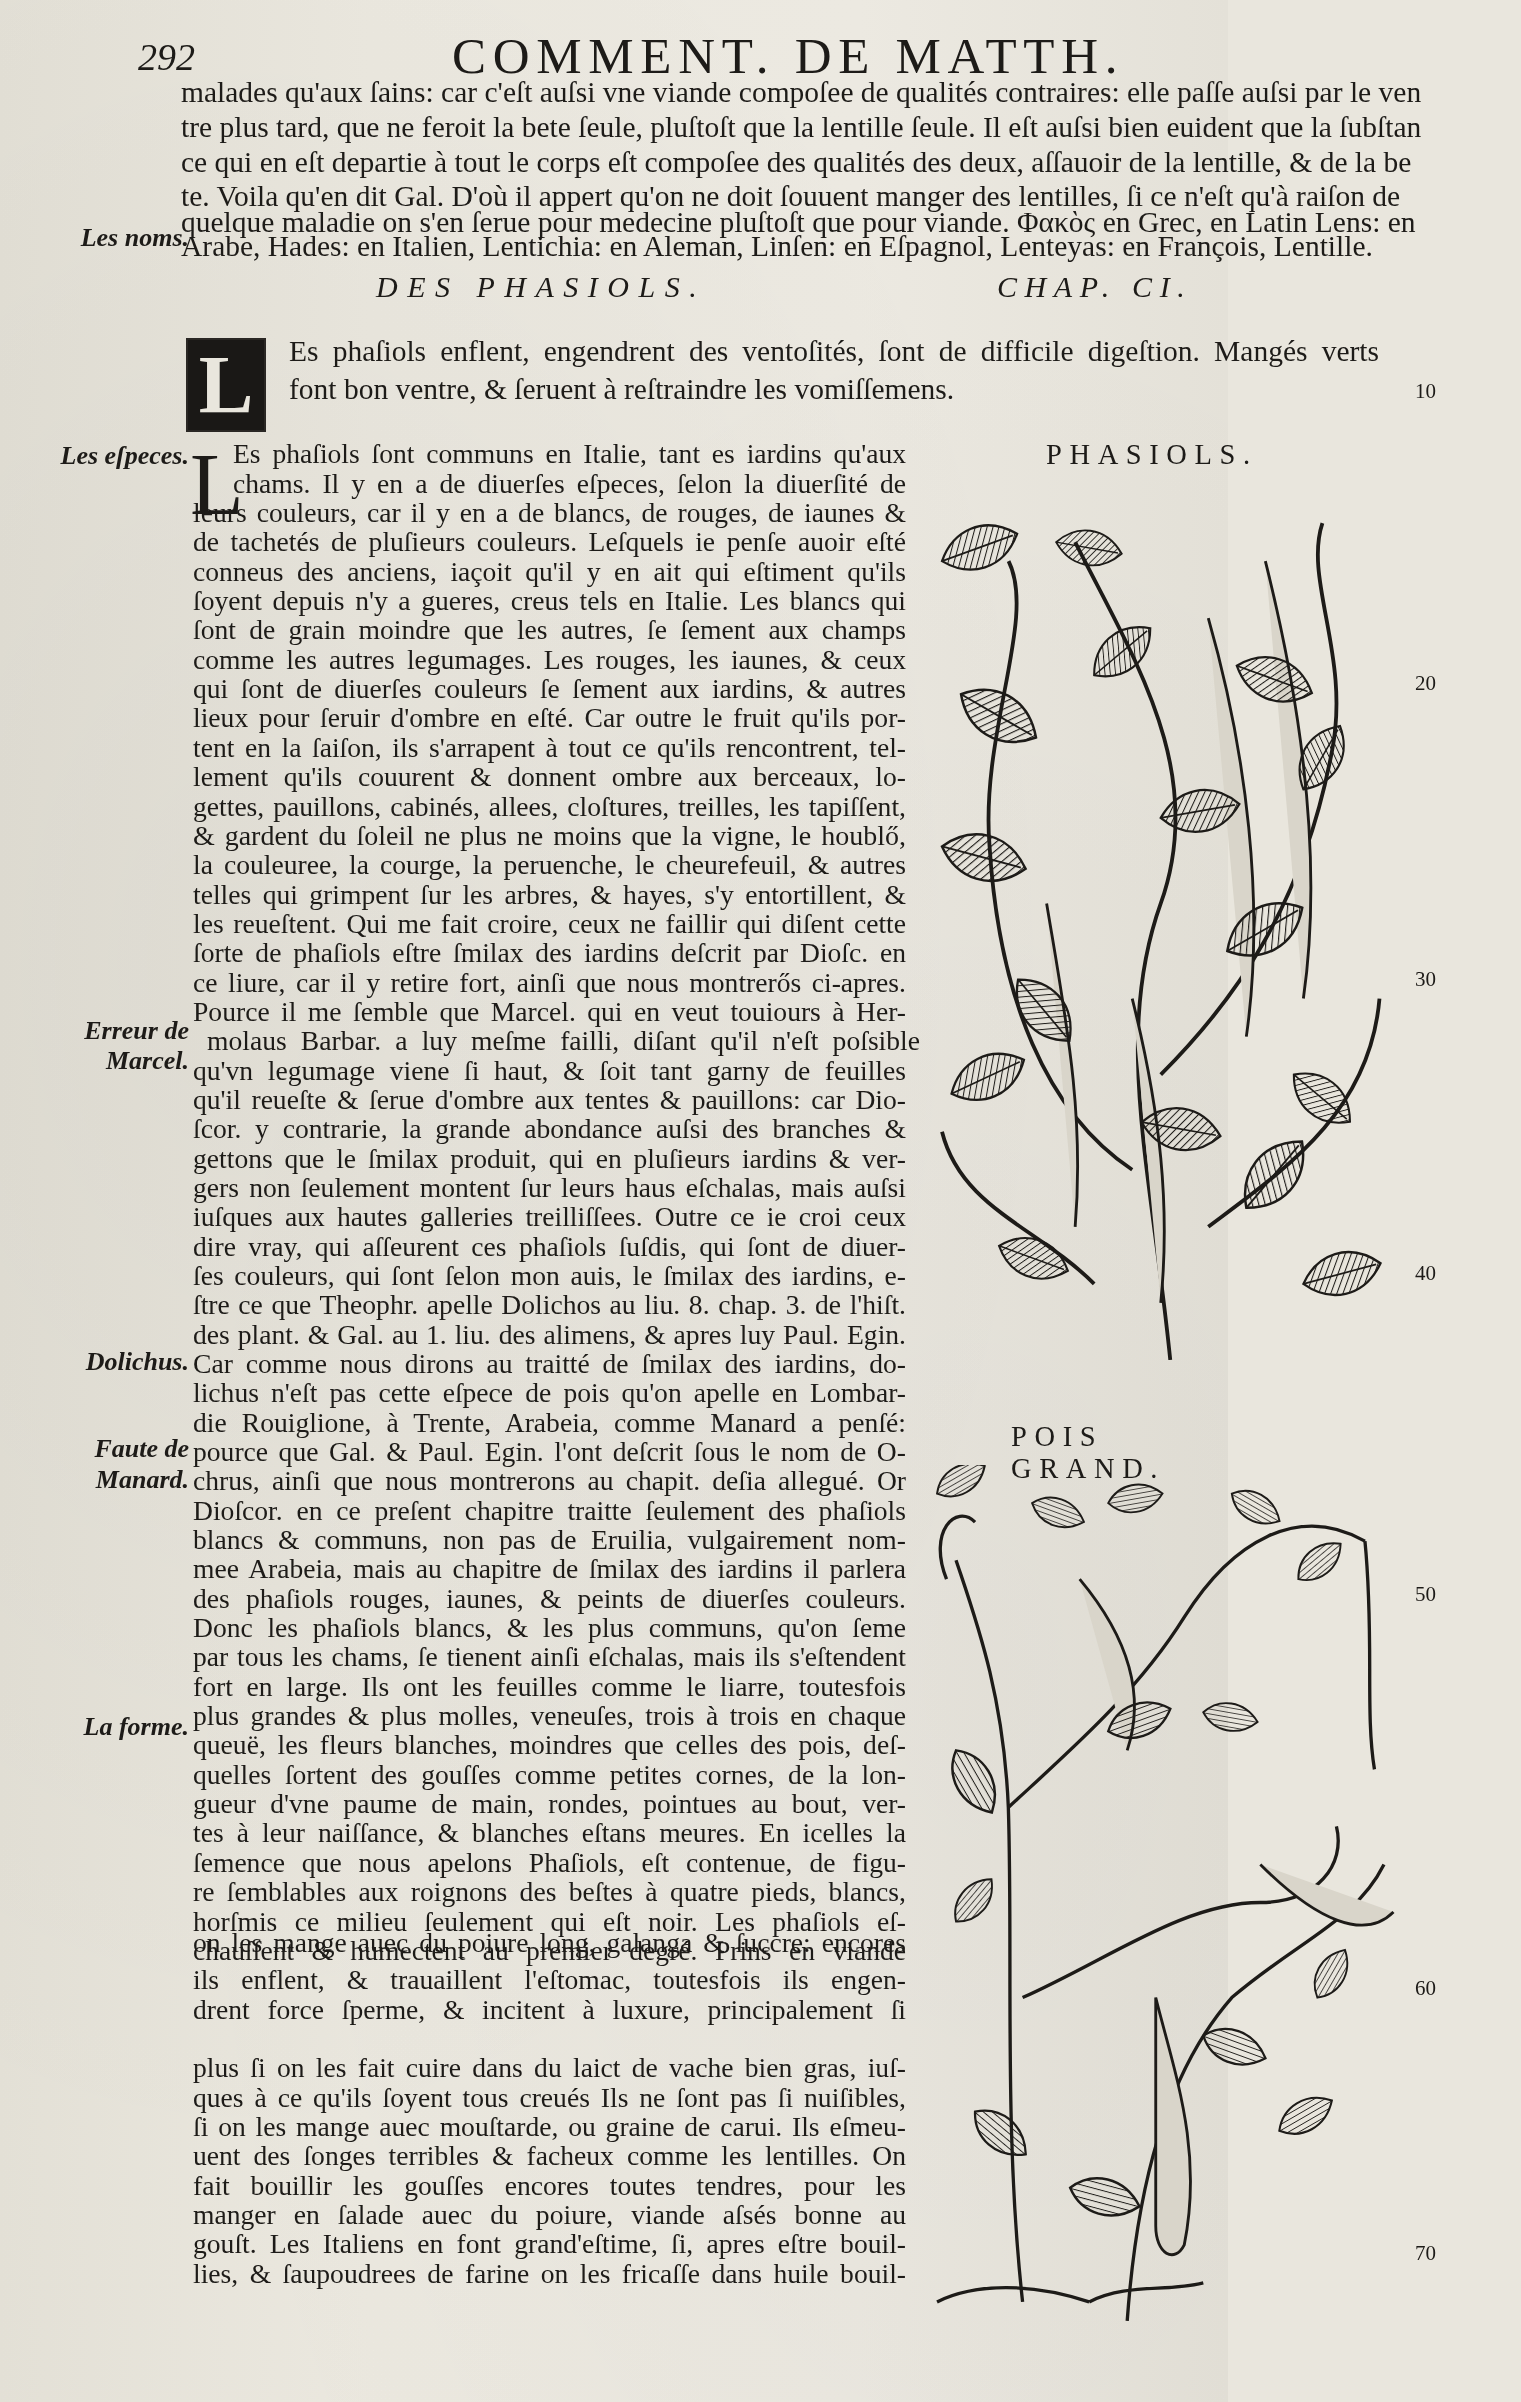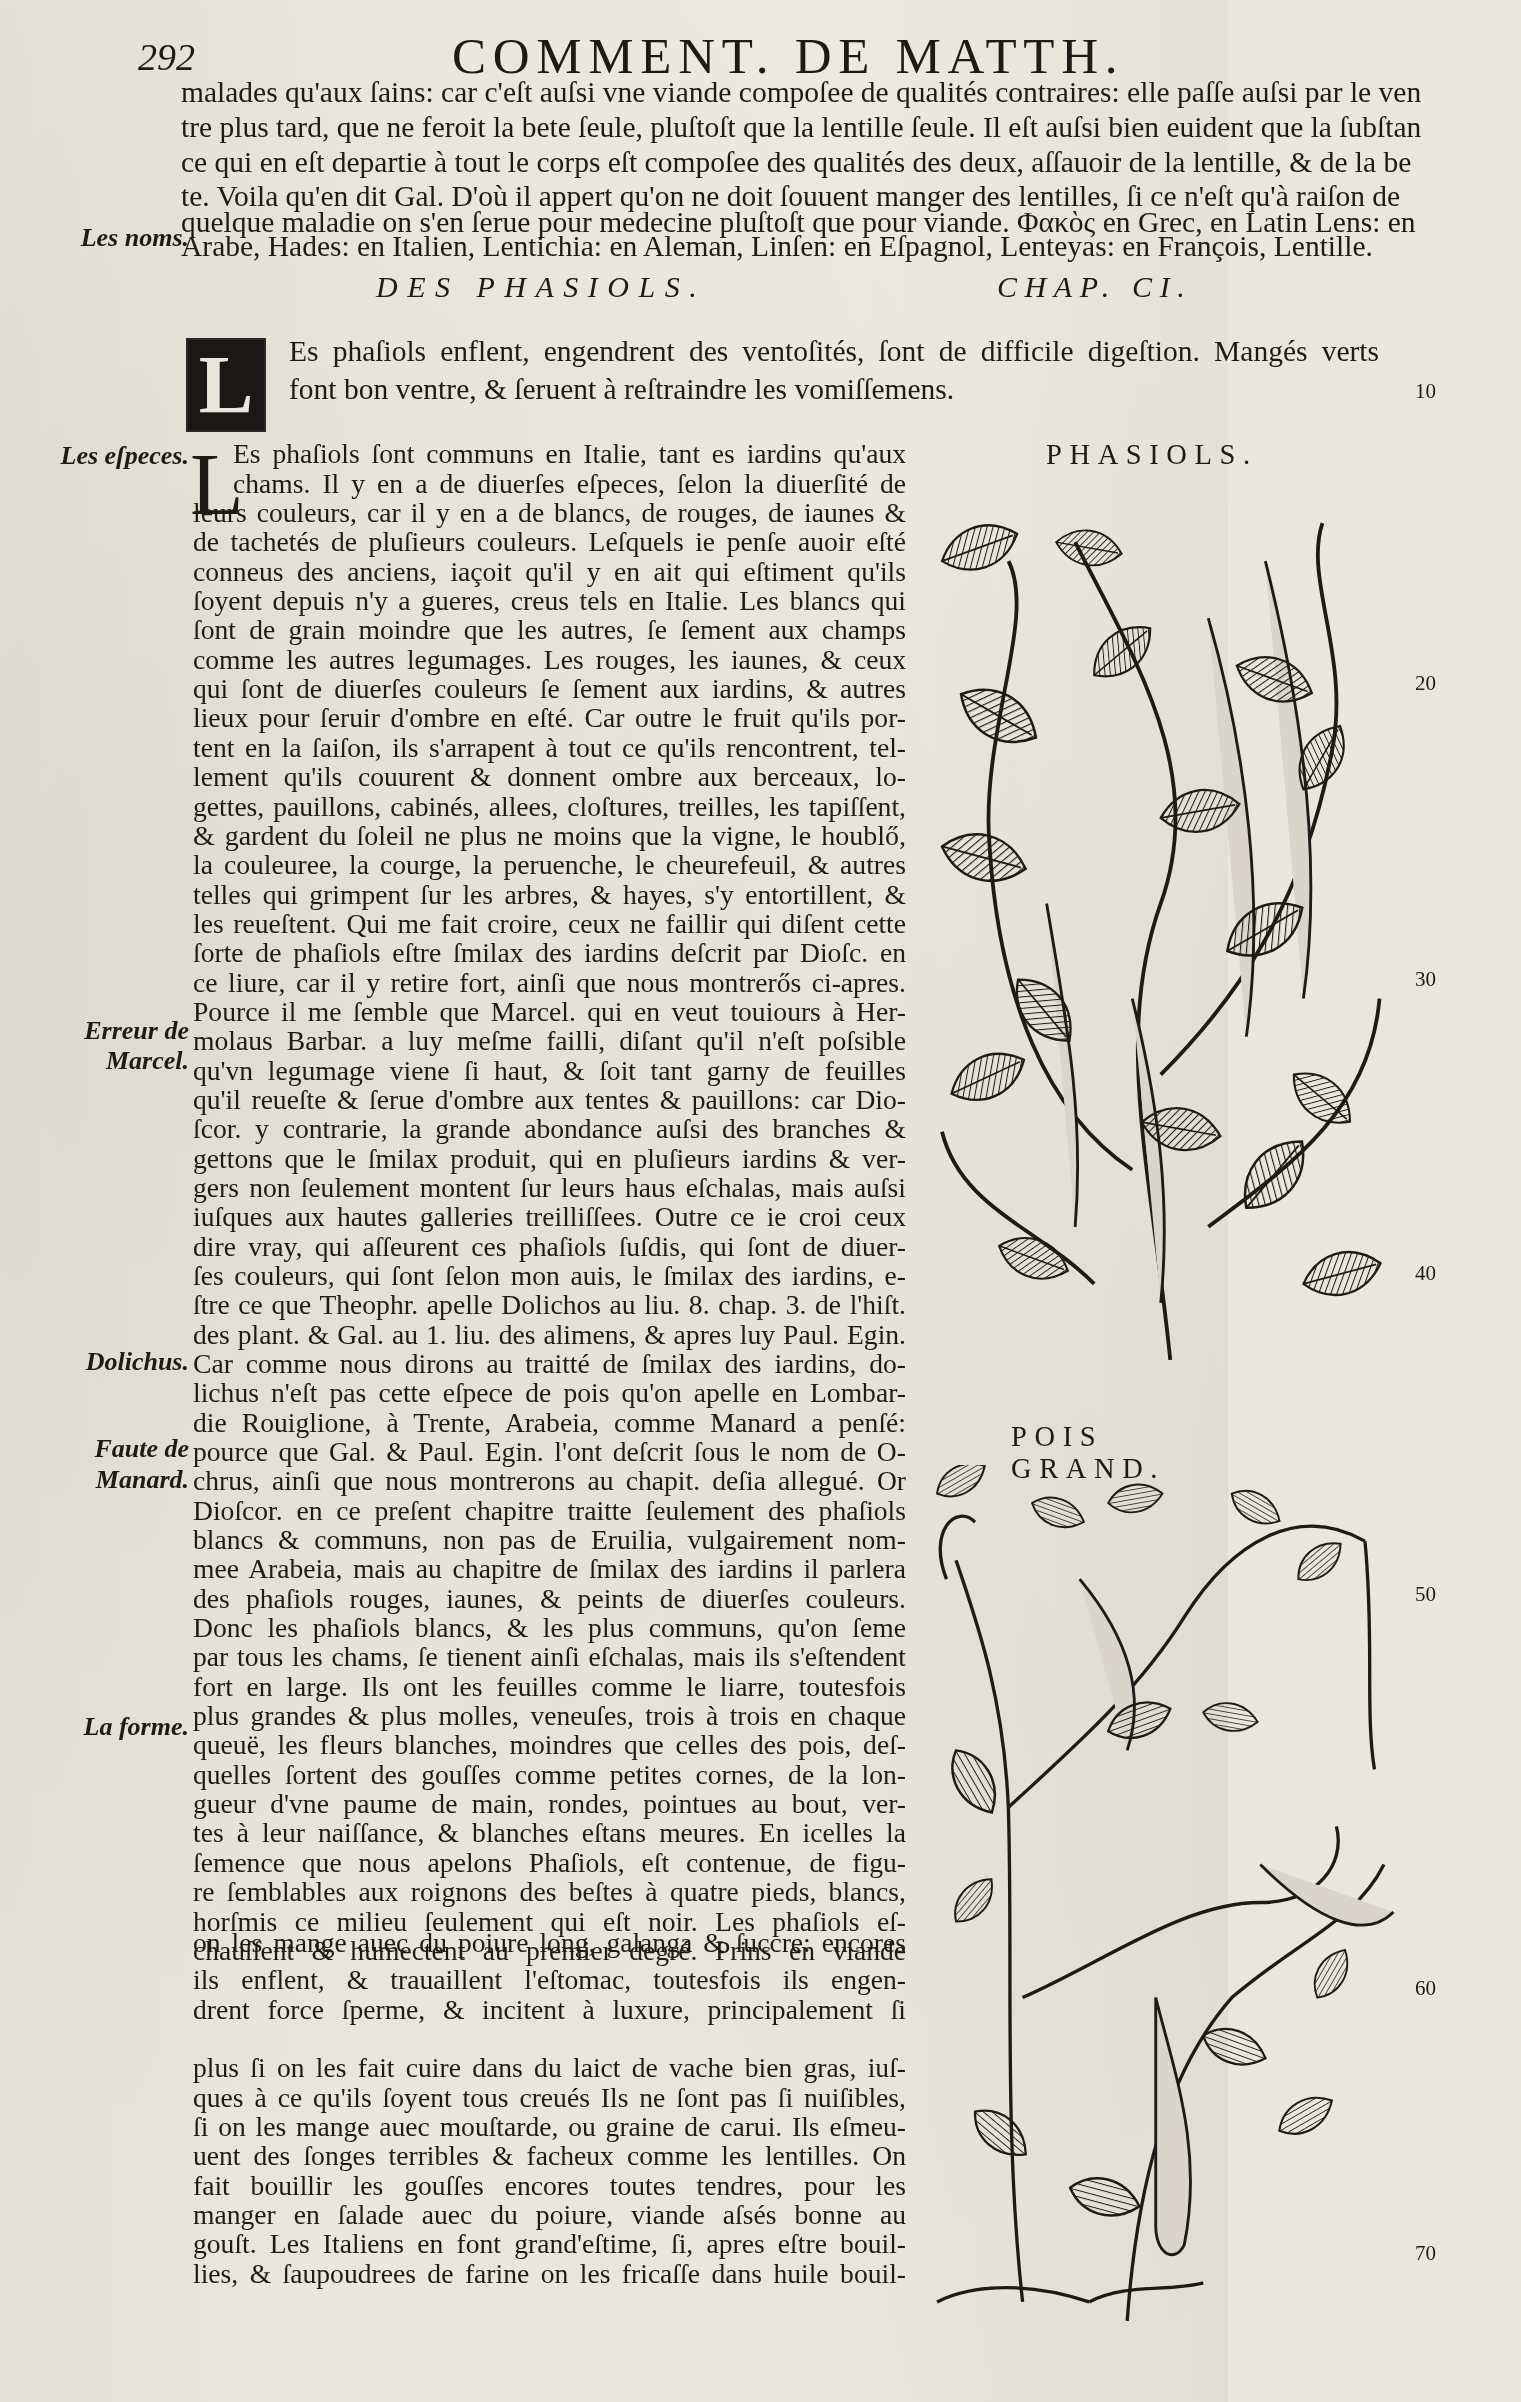--- a/index.html
+++ b/index.html
@@ -101,21 +101,21 @@
       <div class="col-line" style="top: 733px; font-size: 27.6px; line-height: 29.5px;">tent en la ſaiſon, ils s'arrapent à tout ce qu'ils rencontrent, tel-</div>
       <div class="col-line" style="top: 762px; font-size: 27.6px; line-height: 29.5px;">lement qu'ils couurent &amp; donnent ombre aux berceaux, lo-</div>
       <div class="col-line" style="top: 792px; font-size: 27.6px; line-height: 29.5px;">gettes, pauillons, cabinés, allees, cloſtures, treilles, les tapiſſent,</div>
       <div class="col-line" style="top: 821px; font-size: 28px; line-height: 29.5px;">&amp; gardent du ſoleil ne plus ne moins que la vigne, le houblő,</div>
       <div class="col-line" style="top: 850px; font-size: 27.6px; line-height: 29.5px;">la couleuree, la courge, la peruenche, le cheurefeuil, &amp; autres</div>
       <div class="col-line" style="top: 880px; font-size: 27.6px; line-height: 29.5px;">telles qui grimpent ſur les arbres, &amp; hayes, s'y entortillent, &amp;</div>
       <div class="col-line" style="top: 909px; font-size: 27.6px; line-height: 29.5px;">les reueſtent. Qui me fait croire, ceux ne faillir qui diſent cette</div>
       <div class="col-line" style="top: 938px; font-size: 27.6px; line-height: 29.5px;">ſorte de phaſiols eſtre ſmilax des iardins deſcrit par Dioſc. en</div>
       <div class="col-line" style="top: 968px; font-size: 27.6px; line-height: 29.5px;">ce liure, car il y retire fort, ainſi que nous montrerős ci-apres.</div>
       <div class="col-line" style="top: 997px; font-size: 27.6px; line-height: 29.5px;">Pource il me ſemble que Marcel. qui en veut touiours à Her-</div>
-      <div class="col-line" style="top: 1026px; font-size: 27.6px; line-height: 29.5px;">molaus Barbar. a luy meſme failli, diſant qu'il n'eſt poſsible</div>
+      <div class="col-line" style="top: 1026px; font-size: 27.6px; line-height: 29.5px; margin-left: 14px;">molaus Barbar. a luy meſme failli, diſant qu'il n'eſt poſsible</div>
       <div class="col-line" style="top: 1056px; font-size: 27.6px; line-height: 29.5px;">qu'vn legumage viene ſi haut, &amp; ſoit tant garny de feuilles</div>
       <div class="col-line" style="top: 1085px; font-size: 27.6px; line-height: 29.5px;">qu'il reueſte &amp; ſerue d'ombre aux tentes &amp; pauillons: car Dio-</div>
       <div class="col-line" style="top: 1114px; font-size: 27.6px; line-height: 29.5px;">ſcor. y contrarie, la grande abondance auſsi des branches &amp;</div>
       <div class="col-line" style="top: 1144px; font-size: 27.6px; line-height: 29.5px;">gettons que le ſmilax produit, qui en pluſieurs iardins &amp; ver-</div>
       <div class="col-line" style="top: 1173px; font-size: 27.6px; line-height: 29.5px;">gers non ſeulement montent ſur leurs haus eſchalas, mais auſsi</div>
       <div class="col-line" style="top: 1202px; font-size: 27.6px; line-height: 29.5px;">iuſques aux hautes galleries treilliſſees. Outre ce ie croi ceux</div>
       <div class="col-line" style="top: 1232px; font-size: 27.6px; line-height: 29.5px;">dire vray, qui aſſeurent ces phaſiols ſuſdis, qui ſont de diuer-</div>
       <div class="col-line" style="top: 1261px; font-size: 27.6px; line-height: 29.5px;">ſes couleurs, qui ſont ſelon mon auis, le ſmilax des iardins, e-</div>
       <div class="col-line" style="top: 1290px; font-size: 27.6px; line-height: 29.5px;">ſtre ce que Theophr. apelle Dolichos au liu. 8. chap. 3. de l'hiſt.</div>
       <div class="col-line" style="top: 1320px; font-size: 27.6px; line-height: 29.5px;">des plant. &amp; Gal. au 1. liu. des alimens, &amp; apres luy Paul. Egin.</div>

